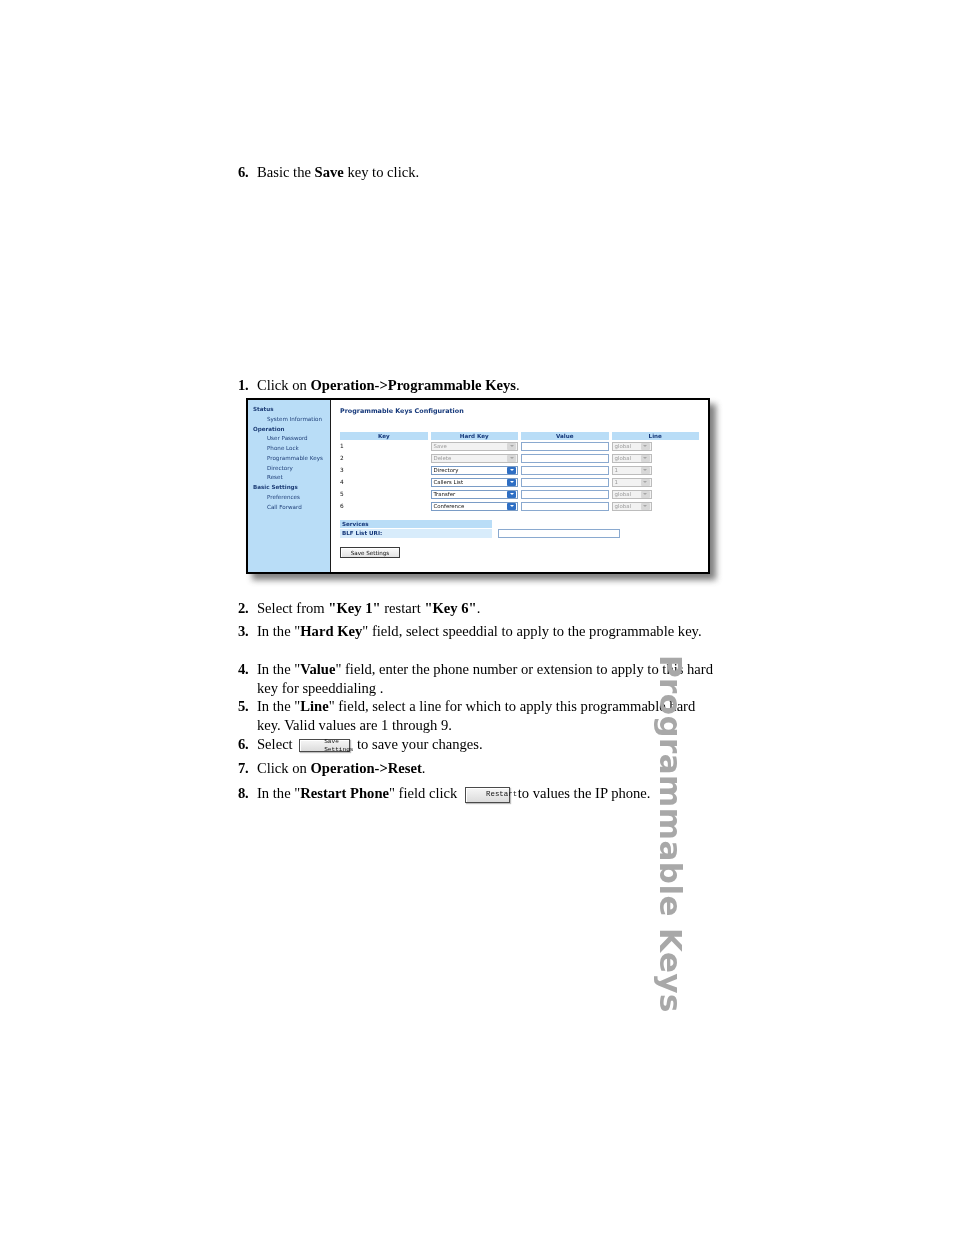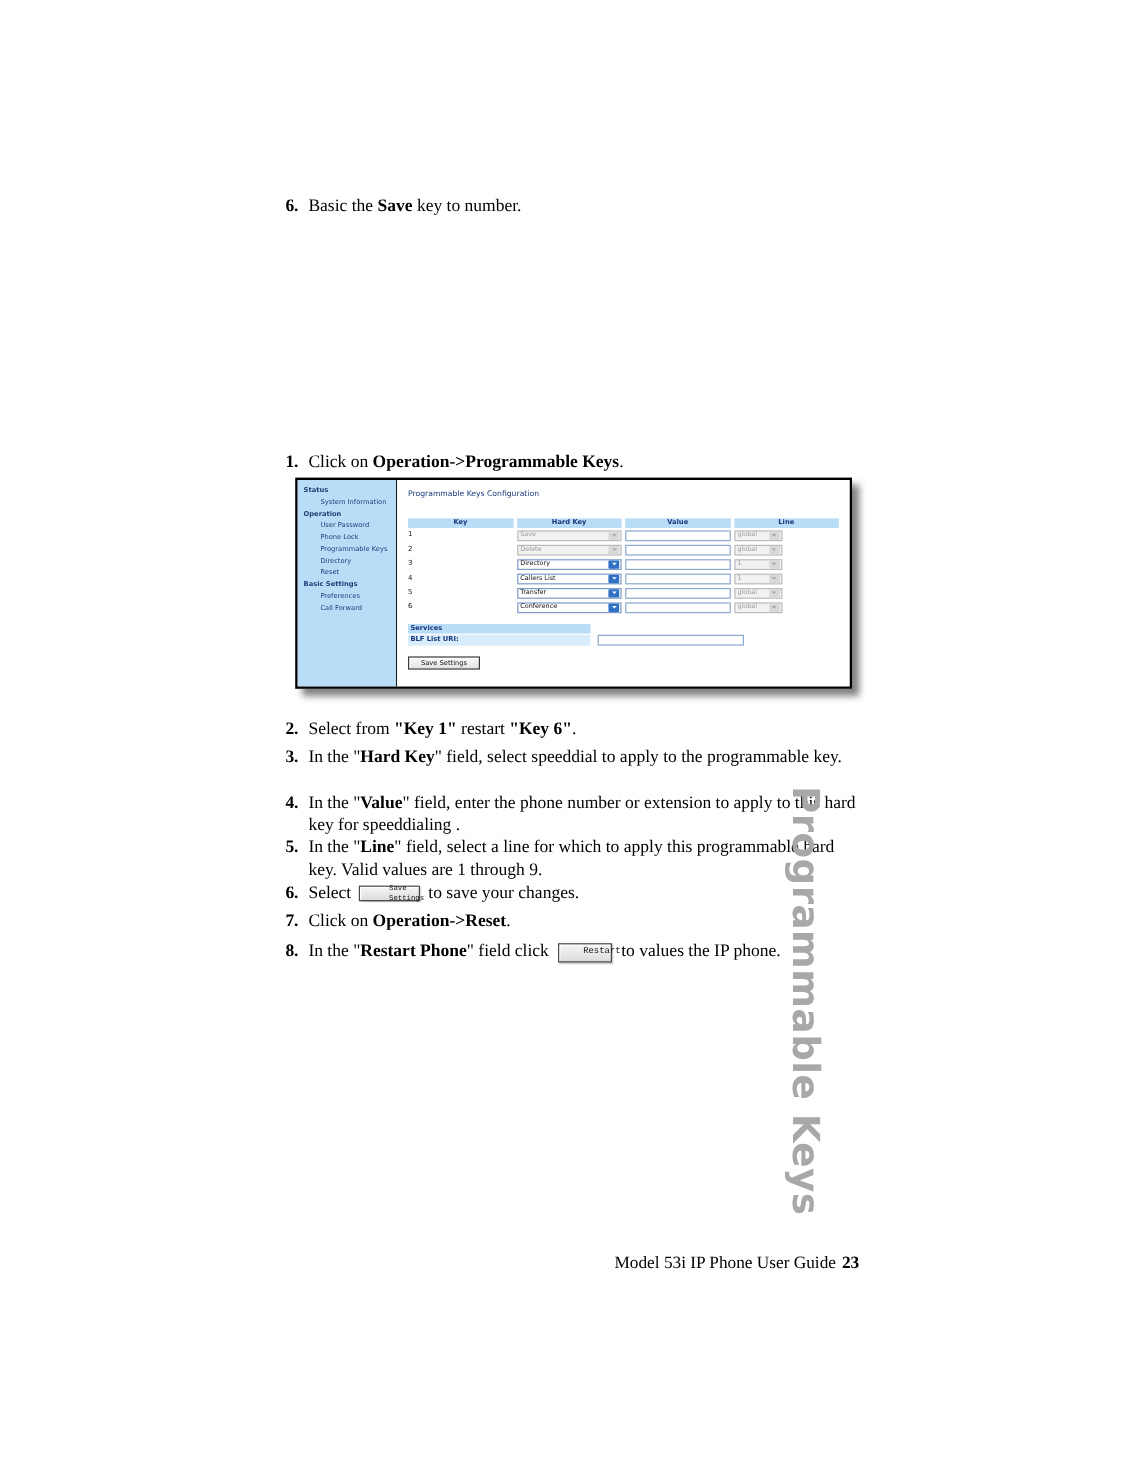--- a/index.html
+++ b/index.html
@@ -174,21 +174,21 @@
   }
   .shot-main {
     flex: 1 1 auto;
     background: #ffffff;
     padding: 7px 9px 0 9px;
     box-sizing: border-box;
     position: relative;
   }
   .shot-title {
     font-size: 6.4px;
-    font-weight: normal;
+    font-weight: bold;
     color: #15387a;
     margin-bottom: 17px;
     white-space: nowrap;
   }
   table.pk {
     border-collapse: collapse;
     width: 100%;
     table-layout: fixed;
   }
   table.pk th {
@@ -360,21 +360,21 @@
   }
   .footer .pg { font-weight: bold; margin-left: 5px; }
 </style>
 </head>
 <body>
 
 <div class="page">
 
   <div class="step" style="left:238px; top:163px; width:480px;">
     <span class="step-num">6.</span>
-    <span class="step-body"><span>Basic the </span><span class="b">Save</span><span> key to number.</span></span>
+    <span class="step-body"><span>Basic the </span><span class="b">Save</span><span> key to click.</span></span>
   </div>
 
 
 
   <div class="step" style="left:238px; top:376px; width:480px;">
     <span class="step-num">1.</span>
     <span class="step-body"><span>Click on </span><span class="b">Operation-&gt;Programmable Keys</span><span>.</span></span>
   </div>
 
   <div class="shot-wrap">
@@ -581,17 +581,14 @@
     <span class="step-body"><span>Click on </span><span class="b">Operation-&gt;Reset</span><span>.</span></span>
   </div>
 
   <div class="step" style="left:238px; top:784px; width:478px; align-items:center;">
     <span class="step-num">8.</span>
     <span class="step-body"><span>In the "</span><span class="b">Restart Phone</span><span>" field click </span><span class="ibtn ibtn-restart">Restart</span><span> to values the IP phone.</span></span>
   </div>
 
   <div class="sidetab">Programmable Keys</div>
 
-  <div class="footer">
-    <span>Model 53i IP Phone User Guide</span><span class="pg">23</span>
-  </div>
 
 </div>
 
 </body></html>

